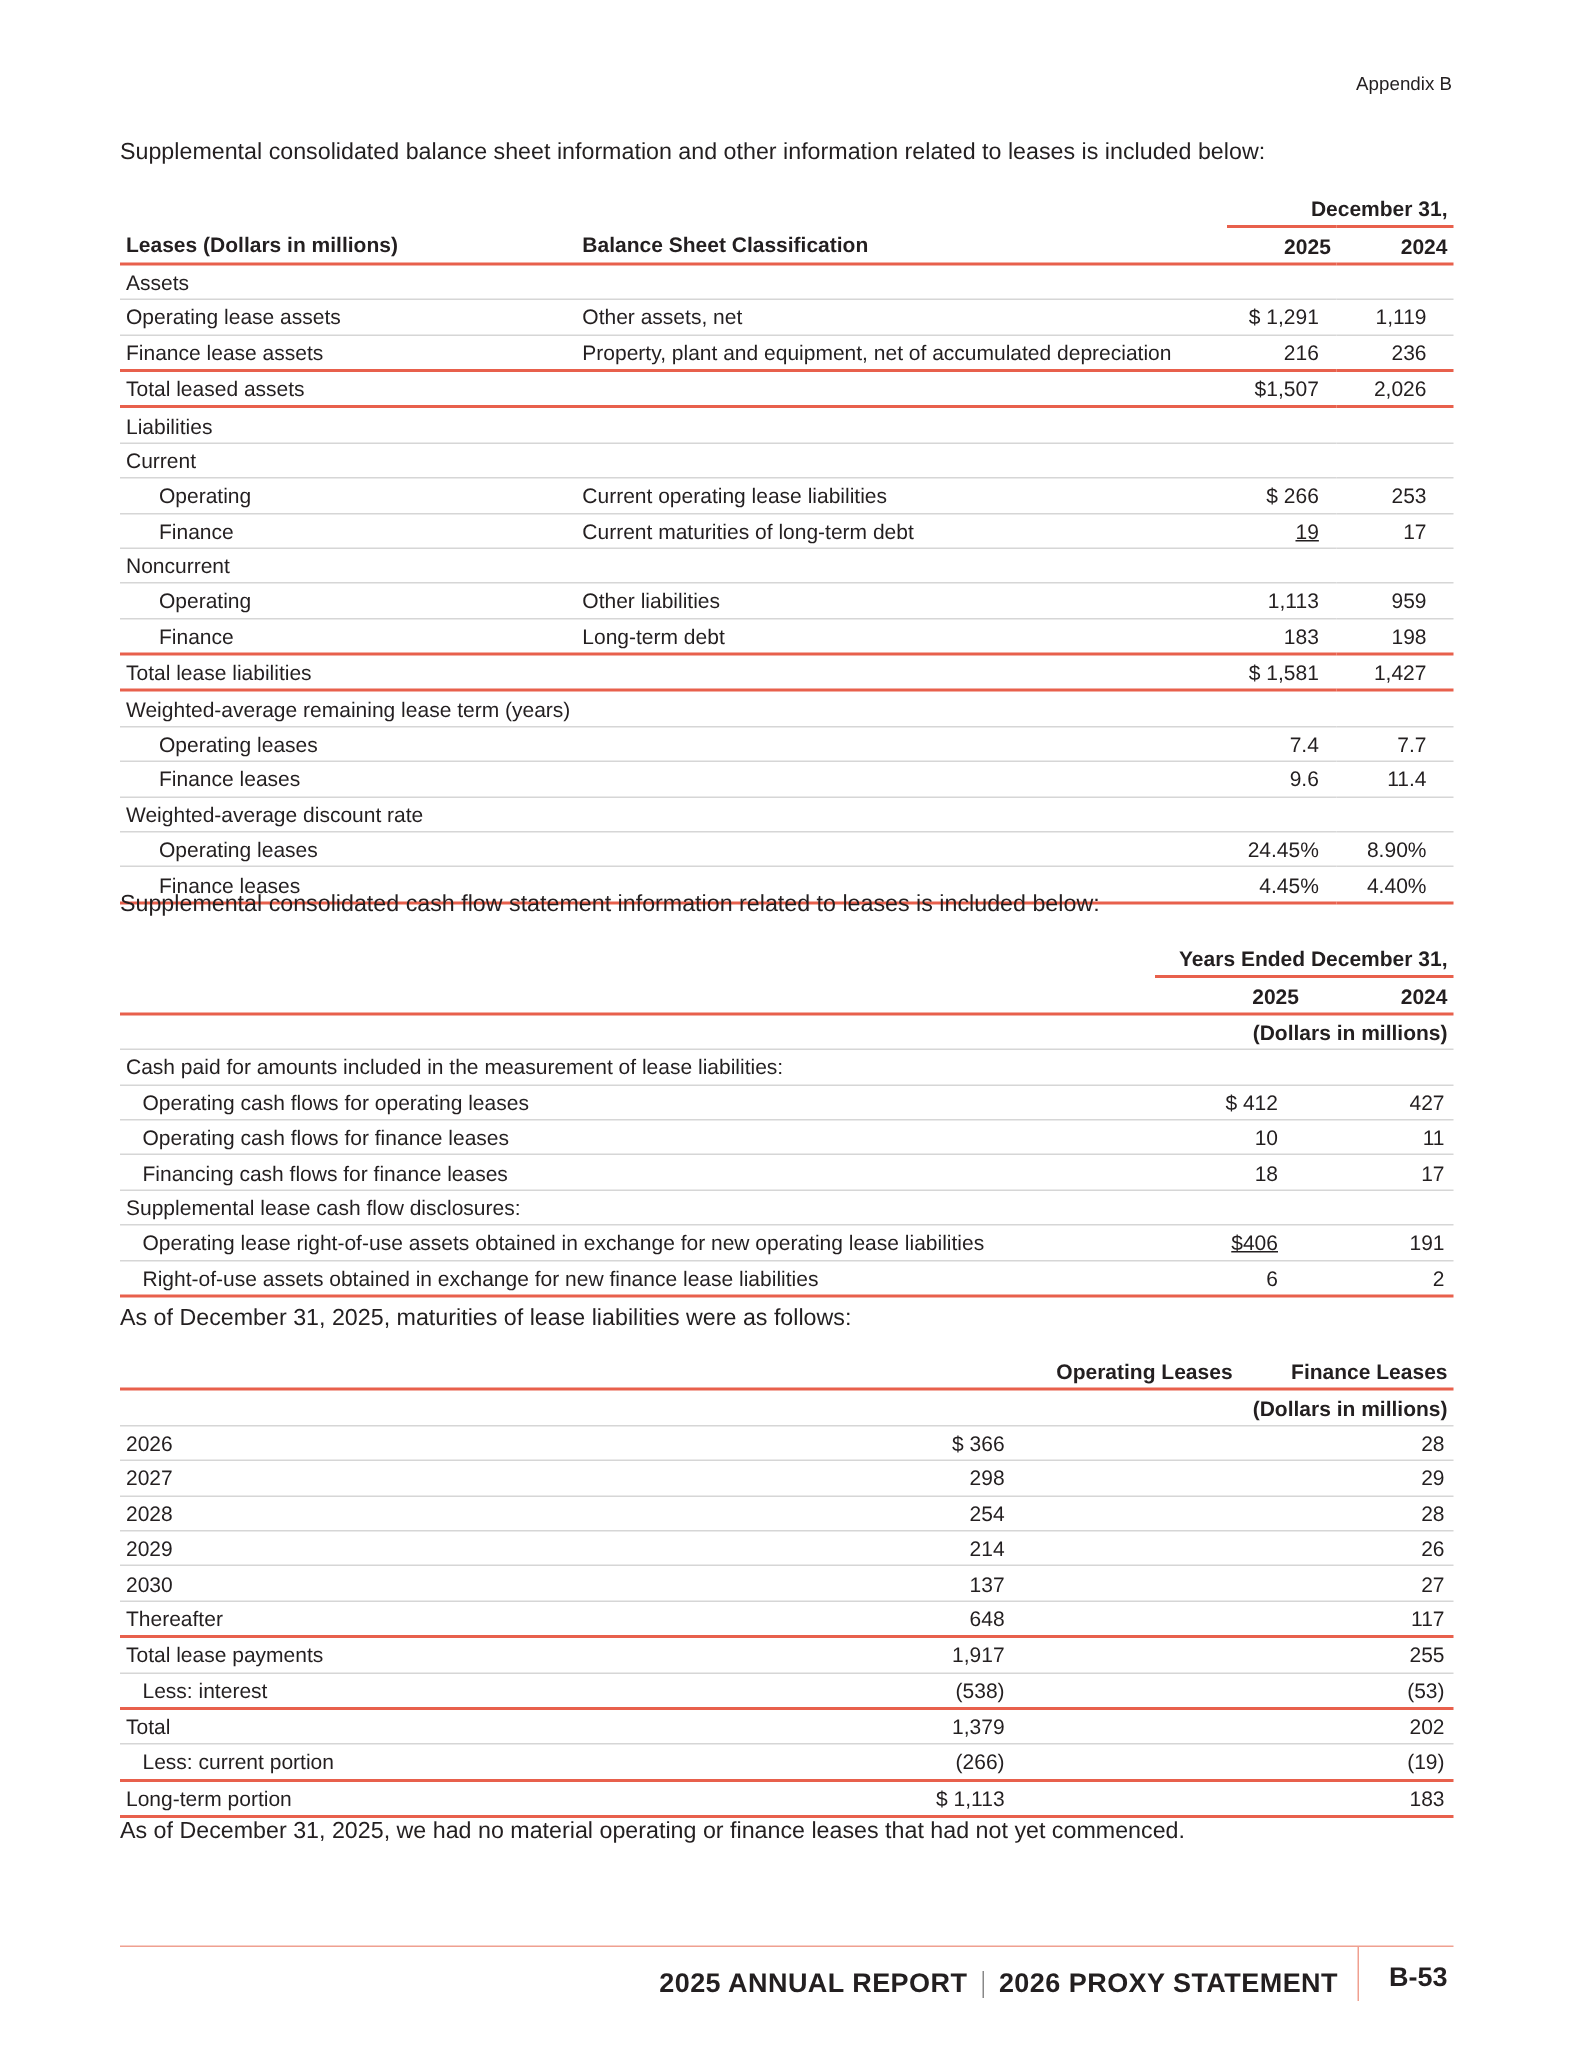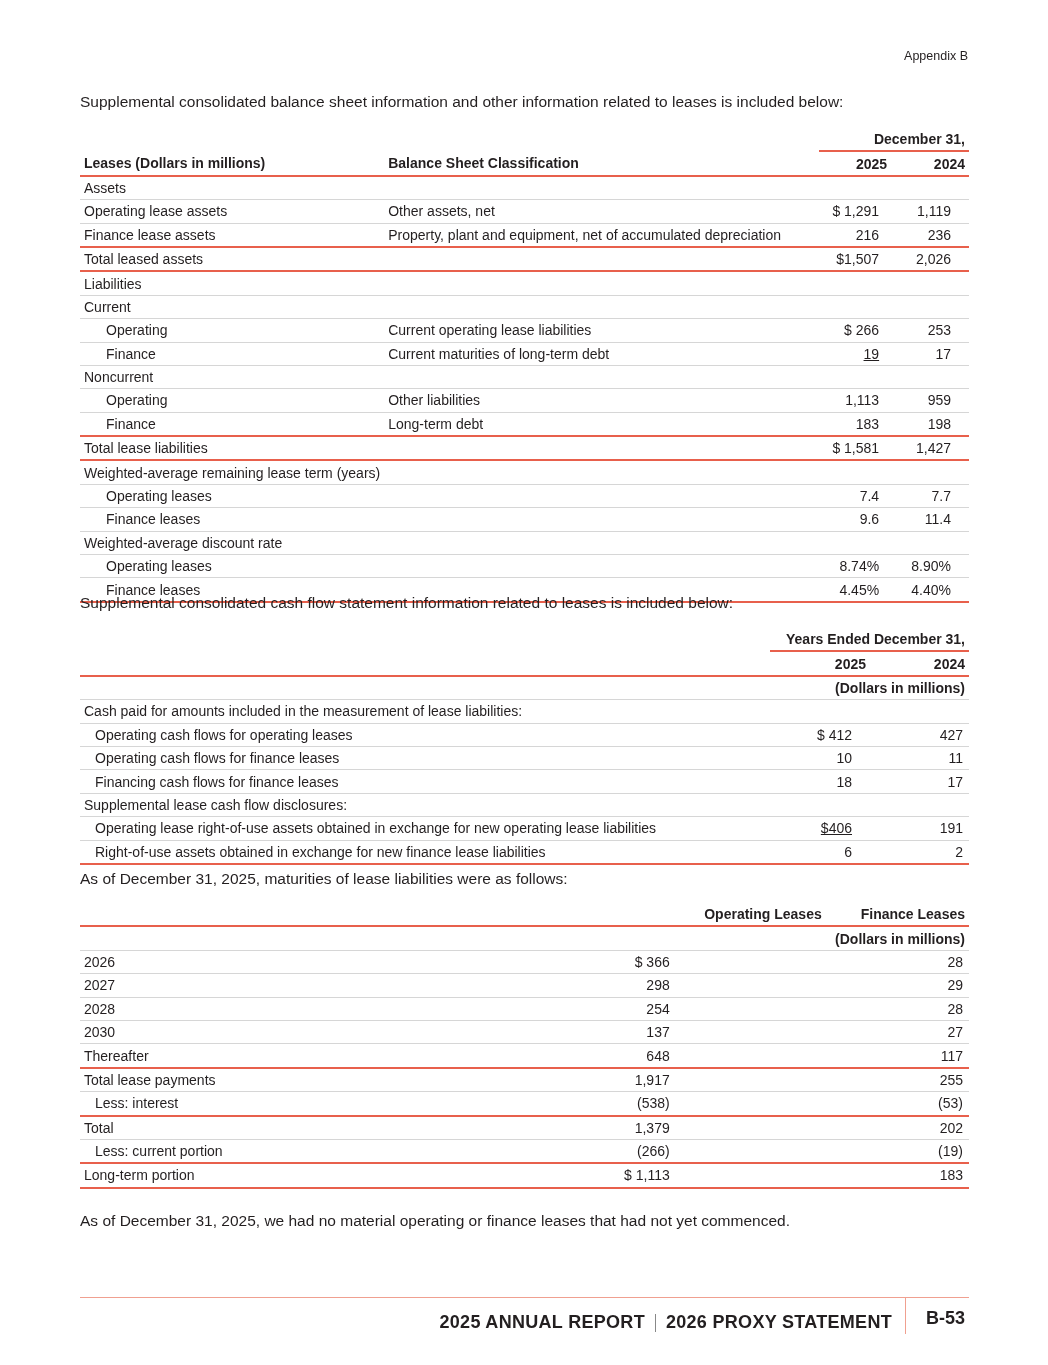--- a/index.html
+++ b/index.html
@@ -141,21 +141,21 @@
       </tr>
       <tr>
         <td>Weighted-average discount rate</td>
         <td></td>
         <td class="r" style="padding-right: 12px;"></td>
         <td class="r" style="padding-right: 18px;"></td>
       </tr>
       <tr>
         <td class="ind">Operating leases</td>
         <td></td>
-        <td class="r" style="padding-right: 12px;">8.74%</td>
+        <td class="r" style="padding-right: 12px;">24.45%</td>
         <td class="r" style="padding-right: 18px;">8.90%</td>
       </tr>
       <tr class="red">
         <td class="ind">Finance leases</td>
         <td></td>
         <td class="r" style="padding-right: 12px;">4.45%</td>
         <td class="r" style="padding-right: 18px;">4.40%</td>
       </tr>
     </tbody>
 </table>
@@ -249,20 +249,25 @@
         <td>2027</td>
         <td class="r" style="padding-right: 156px;">298</td>
         <td class="r" style="padding-right: 6px;">29</td>
       </tr>
       <tr>
         <td>2028</td>
         <td class="r" style="padding-right: 156px;">254</td>
         <td class="r" style="padding-right: 6px;">28</td>
       </tr>
       <tr>
+        <td>2029</td>
+        <td class="r" style="padding-right: 156px;">214</td>
+        <td class="r" style="padding-right: 6px;">26</td>
+      </tr>
+      <tr>
         <td>2030</td>
         <td class="r" style="padding-right: 156px;">137</td>
         <td class="r" style="padding-right: 6px;">27</td>
       </tr>
       <tr class="red">
         <td>Thereafter</td>
         <td class="r" style="padding-right: 156px;">648</td>
         <td class="r" style="padding-right: 6px;">117</td>
       </tr>
       <tr>

